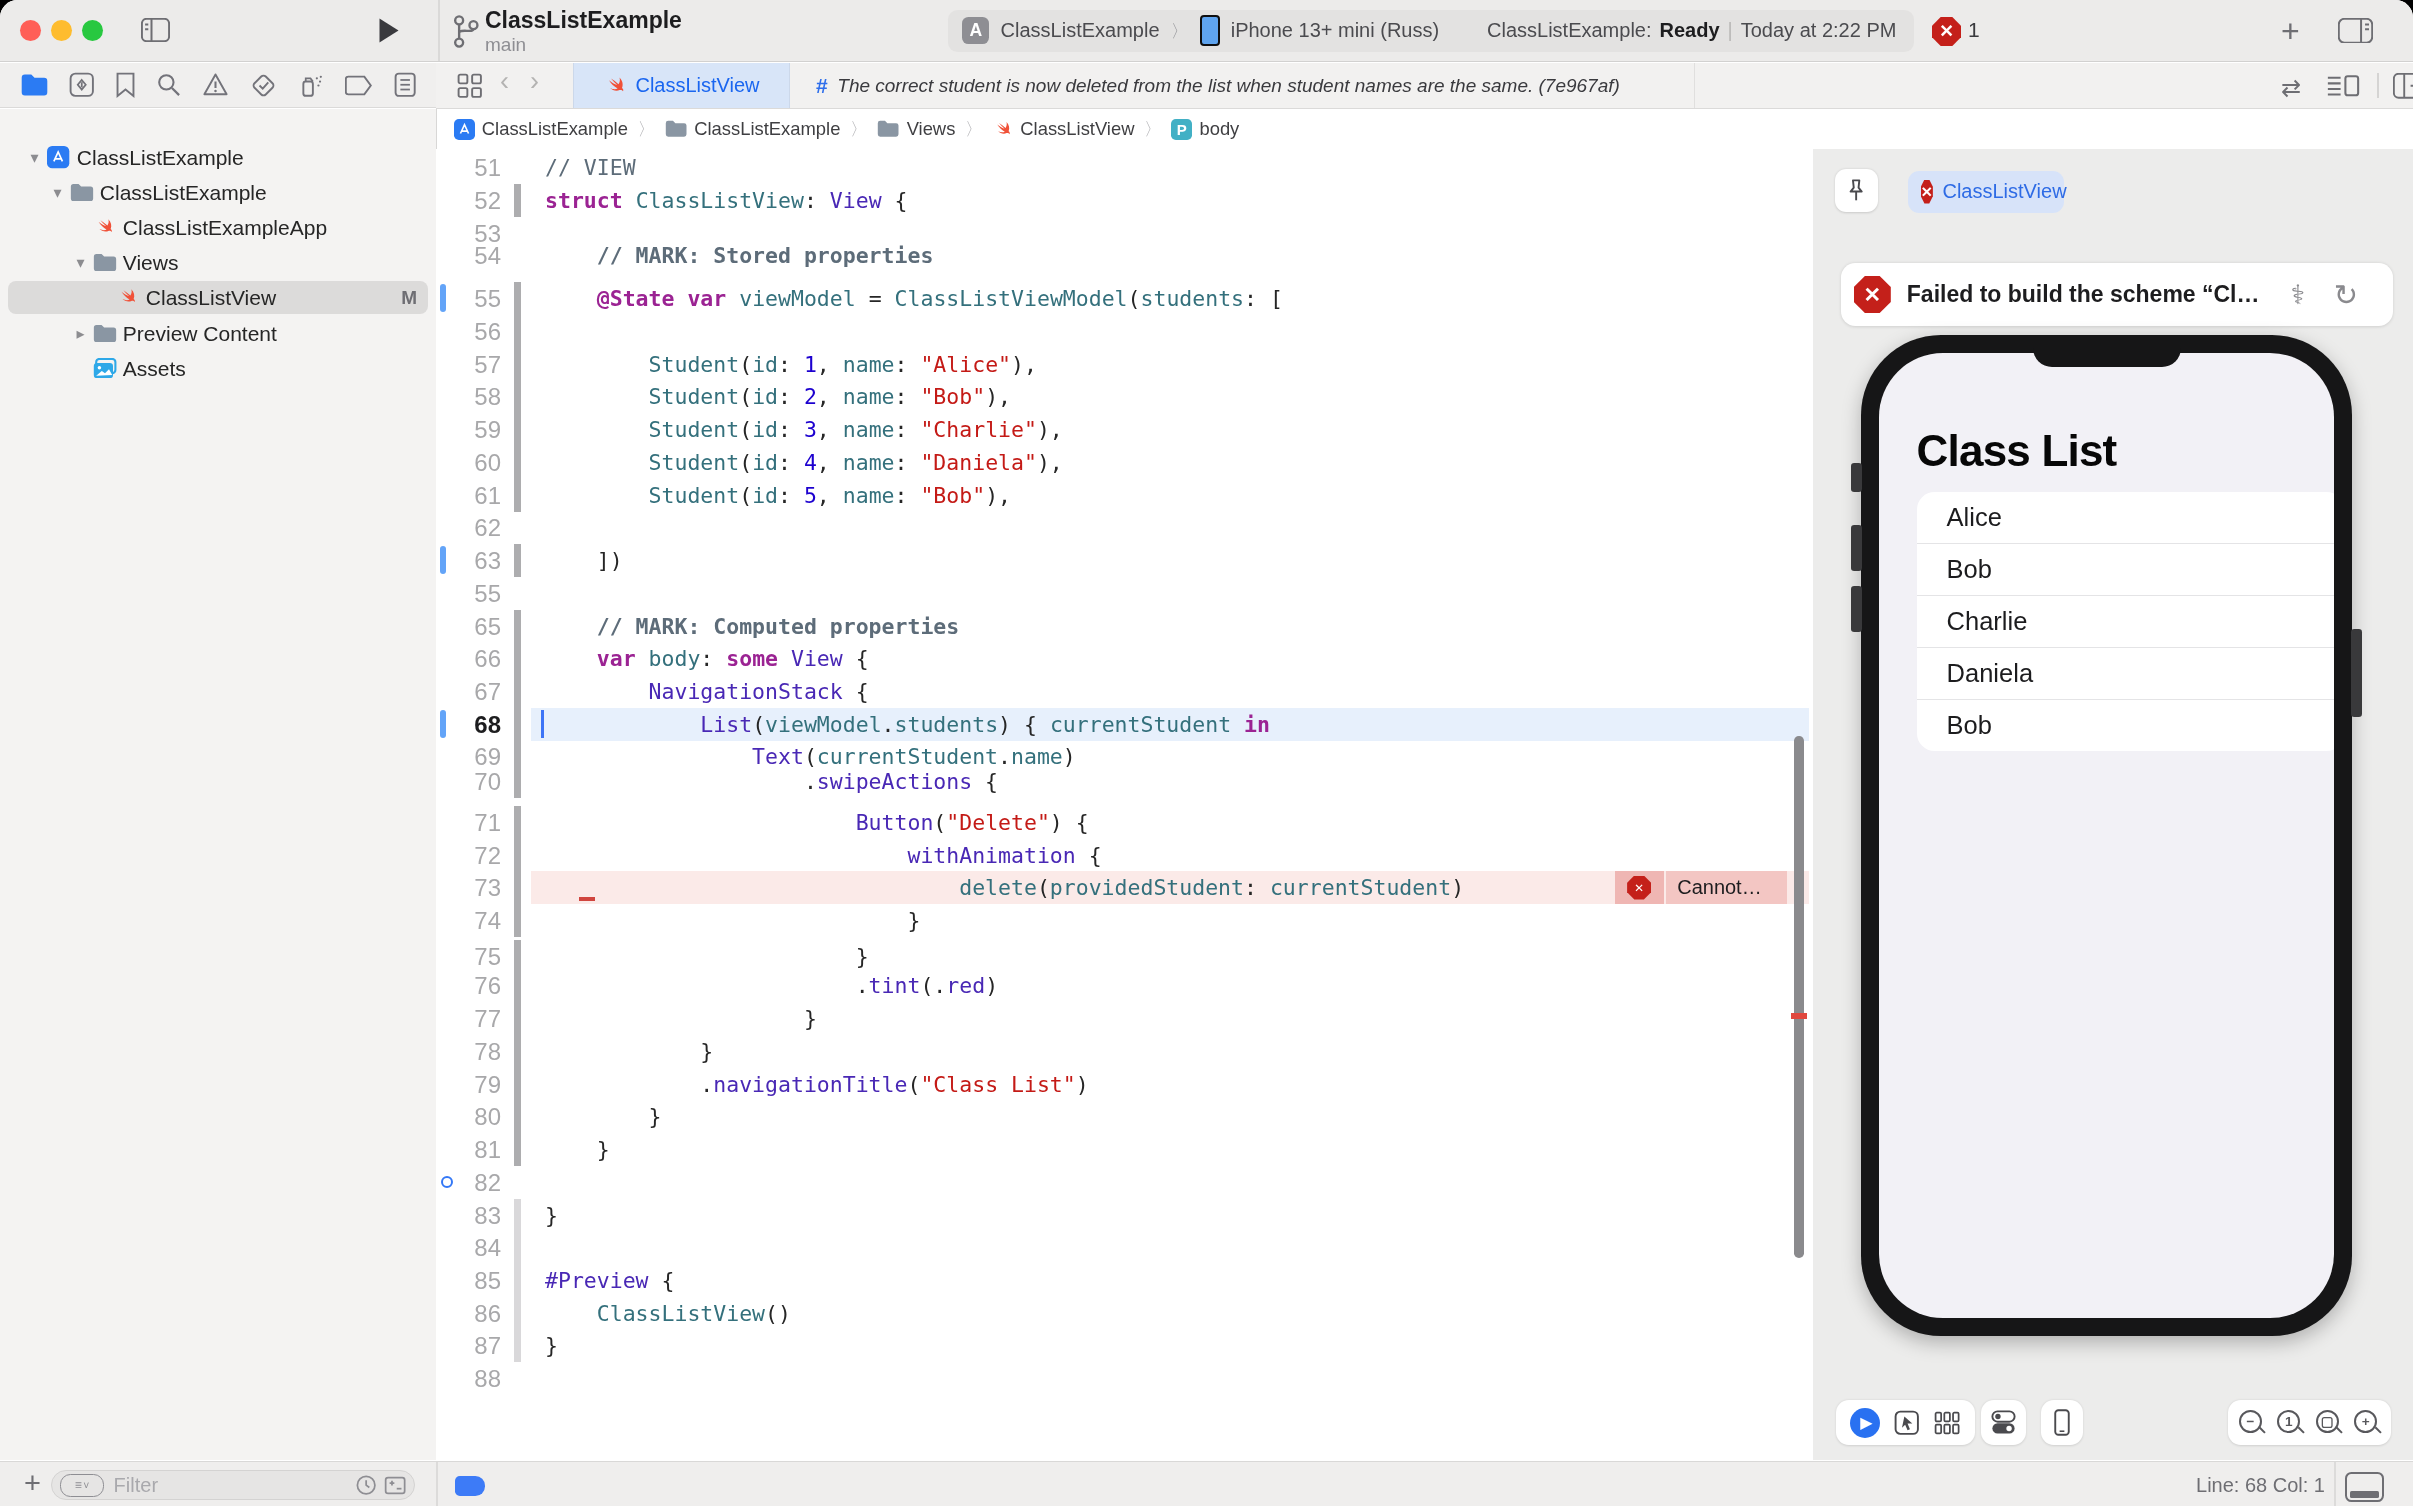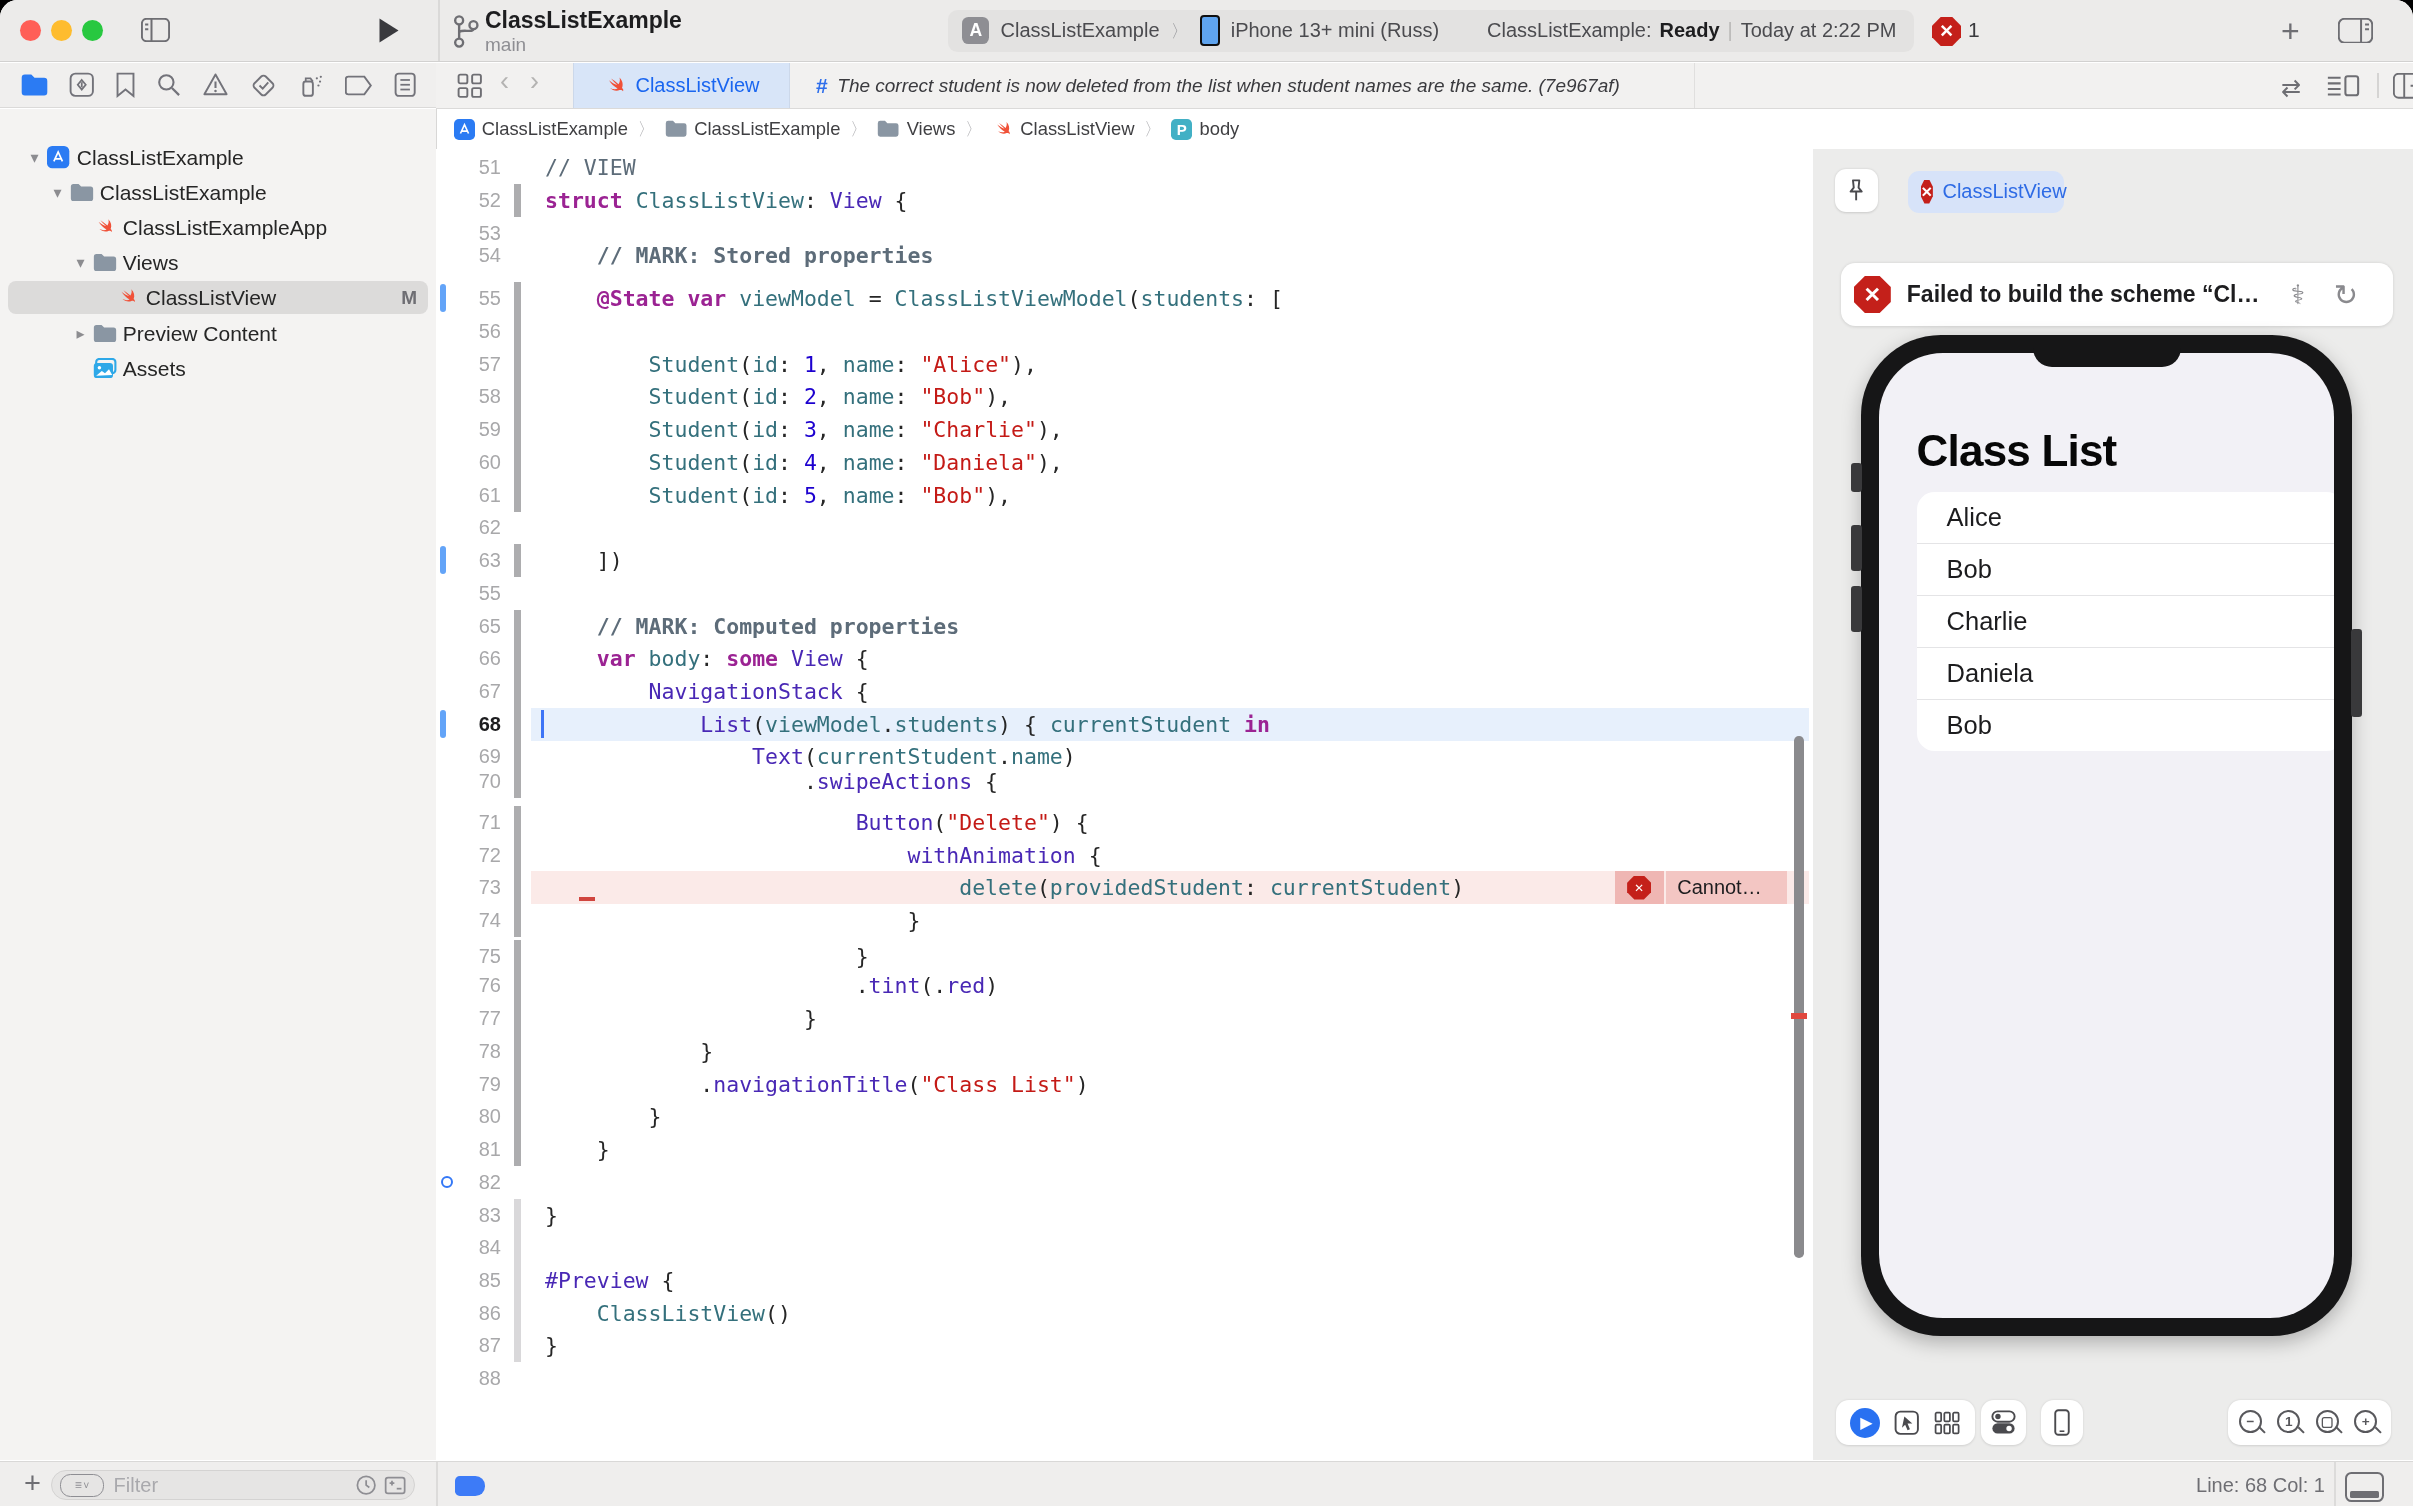--- a/index.html
+++ b/index.html
@@ -41,21 +41,21 @@
   .tree-chev{width:21px;text-align:center;color:#8C8C90;font-size:16px;flex:none;position:relative;}
   .tree-ic{width:27px;flex:none;display:flex;justify-content:center;position:relative;}
   .tree-label{position:relative;margin-left:4.8px;white-space:nowrap;}
   .tree-badge{position:absolute;right:19px;font-size:19px;font-weight:bold;color:#6E6E73;}
   
   .editor{position:absolute;left:436px;top:149px;width:1378px;height:1311px;background:#FFFFFF;overflow:hidden;}
   .cl{position:absolute;left:0;width:1378px;height:33px;font-family:"DejaVu Sans Mono",monospace;font-size:21.5px;line-height:33px;white-space:pre;}
   .cl .rowbg{position:absolute;left:95px;right:4.8px;top:0;bottom:0;}
   .cl.cur .rowbg{background:#E7F0FC;}
   .cl.err .rowbg{background:#FBEAE8;}
-  .ln{position:absolute;left:0;width:65px;text-align:right;font-family:"Liberation Sans",sans-serif;font-size:20px;color:#A8A8AA;}
+  .ln{position:absolute;left:0;width:65px;text-align:right;font-family:"Liberation Sans",sans-serif;font-size:24px;color:#A8A8AA;}
   .cl.cur .ln{color:#1d1d1f;font-weight:bold;}
   .gd{position:absolute;left:78px;width:7.2px;top:0;bottom:0;}
   .gd.g1{background:#ADADAF;}
   .gd.g2{background:#D9D8DA;}
   .bluebar{position:absolute;left:4px;top:2.4px;width:6.4px;height:28px;border-radius:3.2px;background:#63A4F8;}
   .bluedot{position:absolute;left:4.8px;top:10.4px;width:8px;height:8px;border:2.4px solid #3478F6;border-radius:50%;}
   .codeln{position:absolute;left:109px;top:0;}
   .caret{position:absolute;left:105px;top:2.4px;width:3.2px;height:28px;background:#3D74F6;}
   .fixdash{position:absolute;left:143px;bottom:3.2px;width:16px;height:4px;background:#D0453E;}
   .errchips{position:absolute;right:27px;top:0;height:33px;display:flex;gap:2.4px;}

